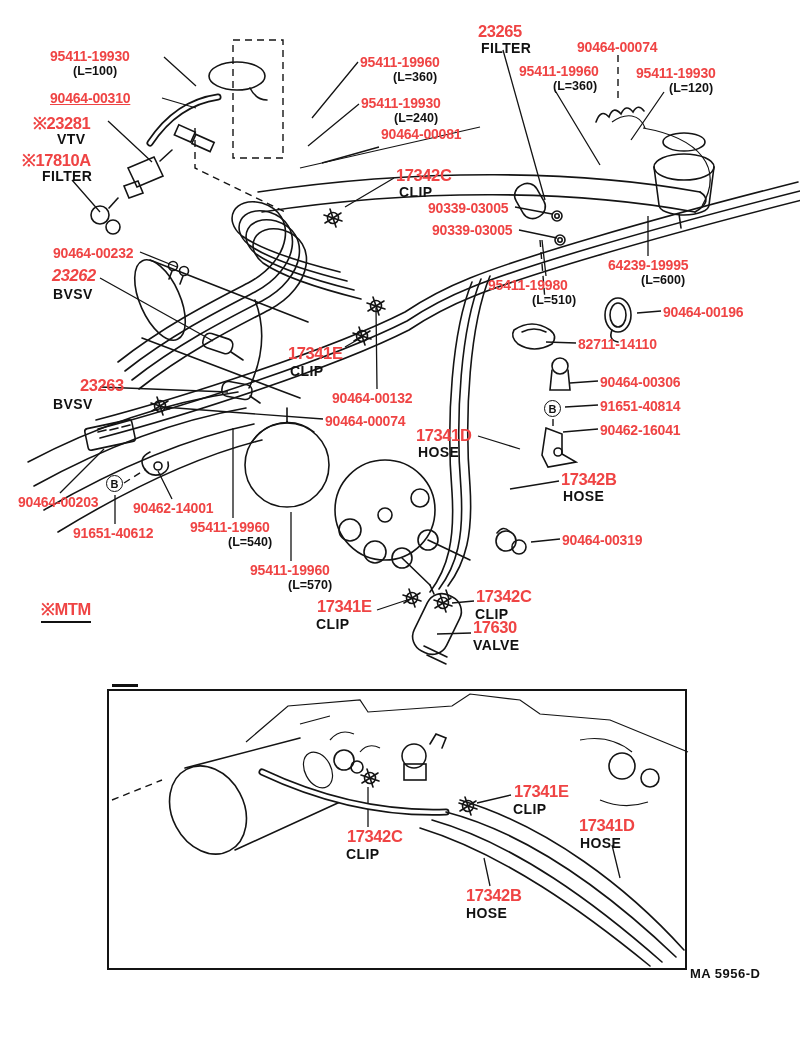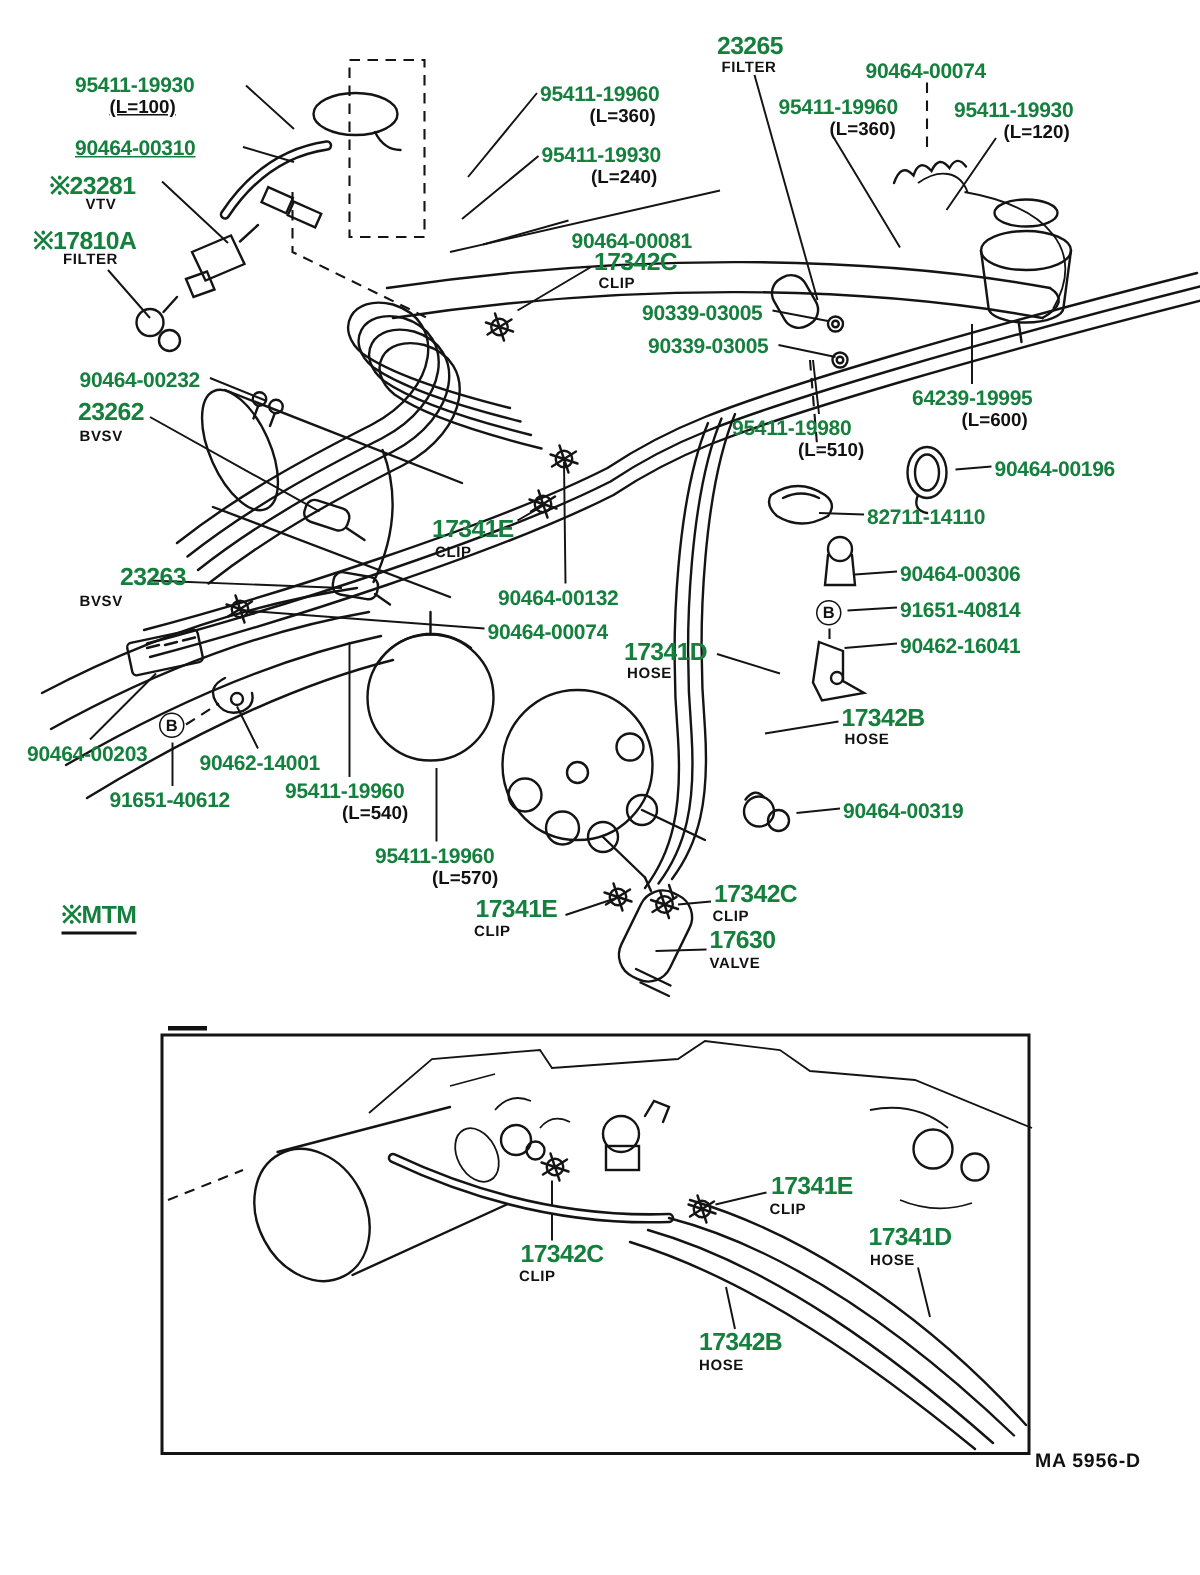--- a/index.html
+++ b/index.html
@@ -1,23 +1,23 @@
 <!DOCTYPE html>
 <html><head>
 <meta charset="utf-8">
 <style>
   html,body { margin:0; padding:0; background:#fff; }
   #stage { position:relative; width:800px; height:1050px; background:#fff; overflow:hidden;
            font-family:"Liberation Sans", sans-serif; color:#111; }
   #art { position:absolute; left:0; top:0; }
-  .lbl { position:absolute; font-weight:700; color:#15803d; white-space:nowrap; letter-spacing:-0.2px; }
+  .lbl { position:absolute; font-weight:700; color:#ef4444; white-space:nowrap; letter-spacing:-0.2px; }
   .num  { font-size:14px; }
   .code { font-size:16.5px; letter-spacing:-0.4px; }
   .sub  { position:absolute; font-weight:700; color:#111; white-space:nowrap; }
-  .tag  { font-size:10px; letter-spacing:0.4px; }
+  .tag  { font-size:14px; letter-spacing:0.4px; }
   .len  { font-size:12.5px; }
   .underline { border-bottom:2.5px solid #111; padding-bottom:1px; }
   .bmark { position:absolute; width:17px; height:17px; border:1.7px solid #111; border-radius:50%;
            font:700 11px/17px "Liberation Sans", sans-serif; text-align:center; color:#111; background:#fff; box-sizing:border-box;}
   .inset-title { position:absolute; left:112px; top:666px; font-weight:700; font-size:15.5px; letter-spacing:0.1px; }
   .inset-title-underline { position:absolute; left:112px; top:684px; width:26px; height:3px; background:#111; }
   .doc-code { position:absolute; left:690px; top:966px; font-weight:700; font-size:13px; letter-spacing:0.5px; }
   svg .ln   { stroke:#141414; stroke-width:1.6; fill:none; stroke-linecap:round; }
   svg .thin { stroke:#141414; stroke-width:1.2; fill:none; }
   svg .ldr  { stroke:#141414; stroke-width:1.3; fill:none; }
@@ -222,33 +222,33 @@
     <path class="ln" d="M446,812 C530,834 610,894 676,957"></path>
     <path class="ln" d="M432,820 C516,844 596,904 662,962"></path>
     <path class="ln" d="M420,828 C504,854 584,912 650,966"></path>
     <use href="#clip" x="370" y="778"></use>
     <use href="#clip" x="468" y="806"></use>
   </g>
 </svg>
 
 <div id="labels">
       <div class="lbl num" style="left: 50px; top: 48px;">95411-19930</div>
-      <div class="sub len" style="left: 73px; top: 64px; text-decoration: underline;">(L=100)</div>
+      <div class="sub len" style="left: 73px; top: 64px;">(L=100)</div>
       <div class="lbl num" style="left: 50px; top: 90px; text-decoration: underline;">90464-00310</div>
       <div class="lbl code" style="left: 33px; top: 111px;">※23281</div>
       <div class="sub tag" style="left: 57px; top: 131px;">VTV</div>
       <div class="lbl code" style="left: 22px; top: 148px;">※17810A</div>
       <div class="sub tag" style="left: 42px; top: 168px;">FILTER</div>
       <div class="lbl num" style="left: 360px; top: 54px;">95411-19960</div>
       <div class="sub len" style="left: 393px; top: 70px;">(L=360)</div>
       <div class="lbl num" style="left: 361px; top: 95px;">95411-19930</div>
       <div class="sub len" style="left: 394px; top: 111px;">(L=240)</div>
       <div class="lbl code" style="left: 478px; top: 22px;">23265</div>
       <div class="sub tag" style="left: 481px; top: 40px;">FILTER</div>
-      <div class="lbl num" style="left: 381px; top: 152px;">90464-00081</div>
+      <div class="lbl num" style="left: 381px; top: 126px;">90464-00081</div>
       <div class="lbl code" style="left: 396px; top: 166px;">17342C</div>
       <div class="sub tag" style="left: 399px; top: 184px;">CLIP</div>
       <div class="lbl num" style="left: 428px; top: 200px;">90339-03005</div>
       <div class="lbl num" style="left: 432px; top: 222px;">90339-03005</div>
       <div class="lbl num" style="left: 577px; top: 39px;">90464-00074</div>
       <div class="lbl num" style="left: 519px; top: 63px;">95411-19960</div>
       <div class="sub len" style="left: 553px; top: 79px;">(L=360)</div>
       <div class="lbl num" style="left: 636px; top: 65px;">95411-19930</div>
       <div class="sub len" style="left: 669px; top: 81px;">(L=120)</div>
       <div class="lbl num" style="left: 608px; top: 257px;">64239-19995</div>
@@ -257,21 +257,21 @@
       <div class="sub len" style="left: 532px; top: 293px;">(L=510)</div>
       <div class="lbl num" style="left: 663px; top: 304px;">90464-00196</div>
       <div class="lbl num" style="left: 578px; top: 336px;">82711-14110</div>
       <div class="lbl num" style="left: 600px; top: 374px;">90464-00306</div>
       <div class="lbl num" style="left: 600px; top: 398px;">91651-40814</div>
       <div class="lbl num" style="left: 600px; top: 422px;">90462-16041</div>
       <div class="lbl code" style="left: 561px; top: 470px;">17342B</div>
       <div class="sub tag" style="left: 563px; top: 488px;">HOSE</div>
       <div class="lbl num" style="left: 562px; top: 532px;">90464-00319</div>
       <div class="lbl num" style="left: 53px; top: 245px;">90464-00232</div>
-      <div class="lbl code" style="left: 52px; top: 266px;">23262</div>
+      <div class="lbl code" style="left: 52px; top: 266px; font-style: italic;">23262</div>
       <div class="sub tag" style="left: 53px; top: 286px;">BVSV</div>
       <div class="lbl code" style="left: 52px; top: 376px; margin-left: 28px;">23263</div>
       <div class="sub tag" style="left: 53px; top: 396px;">BVSV</div>
       <div class="lbl code" style="left: 288px; top: 344px;">17341E</div>
       <div class="sub tag" style="left: 290px; top: 363px;">CLIP</div>
       <div class="lbl num" style="left: 332px; top: 390px;">90464-00132</div>
       <div class="lbl num" style="left: 325px; top: 413px;">90464-00074</div>
       <div class="lbl code" style="left: 416px; top: 426px;">17341D</div>
       <div class="sub tag" style="left: 418px; top: 444px;">HOSE</div>
       <div class="lbl num" style="left: 18px; top: 494px;">90464-00203</div>

